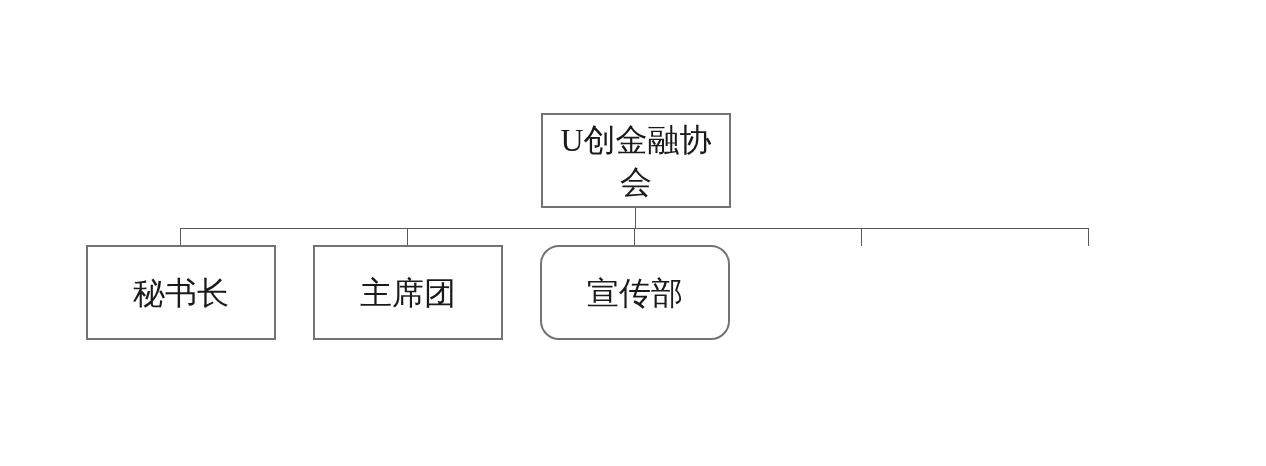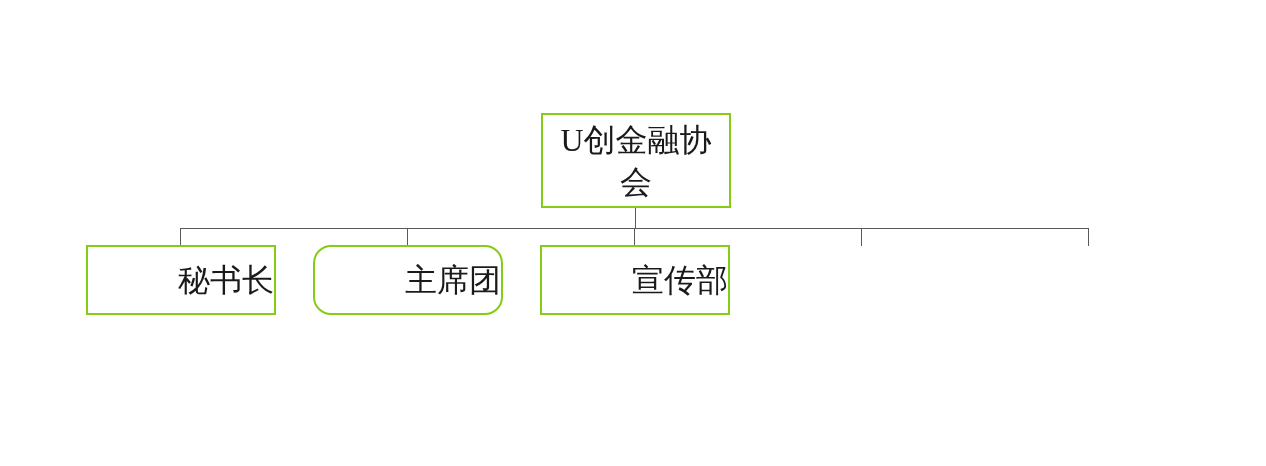--- a/index.html
+++ b/index.html
@@ -12,21 +12,21 @@
     width: 1266px;
     height: 466px;
     background: #ffffff;
     font-family: "Liberation Serif", "DejaVu Serif", serif;
     color: #1a1a1a;
     overflow: hidden;
   }
   .org-box {
     position: absolute;
     box-sizing: border-box;
-    border: 2px solid #84cc16;
+    border: 2px solid #737373;
     background: #ffffff;
     display: flex;
     align-items: center;
     justify-content: center;
     text-align: center;
     font-size: 32px;
     line-height: 42px;
   }
   .org-box .label {
     display: inline-block;
@@ -38,26 +38,25 @@
     width: 190px;
     height: 95px;
   }
   .node-root .label {
     width: 160px; 
   }
   
   .node-child {
     top: 245px;
     width: 190px;
-    height: 70px;
-    justify-content: flex-end;
+    height: 95px;
   }
   .node-c0 { left: 86px; }
-  .node-c1 { left: 313px; border-radius: 18px; }
-  .node-c2 { left: 540px; }
+  .node-c1 { left: 313px; }
+  .node-c2 { left: 540px; border-radius: 19px; }
   .node-c3 { left: 767px; }
   .node-c4 { left: 993px; }
 
   
   .line {
     position: absolute;
     background: #595959;
   }
   .line-v { width: 1px; }
   .line-h { height: 1px; }

